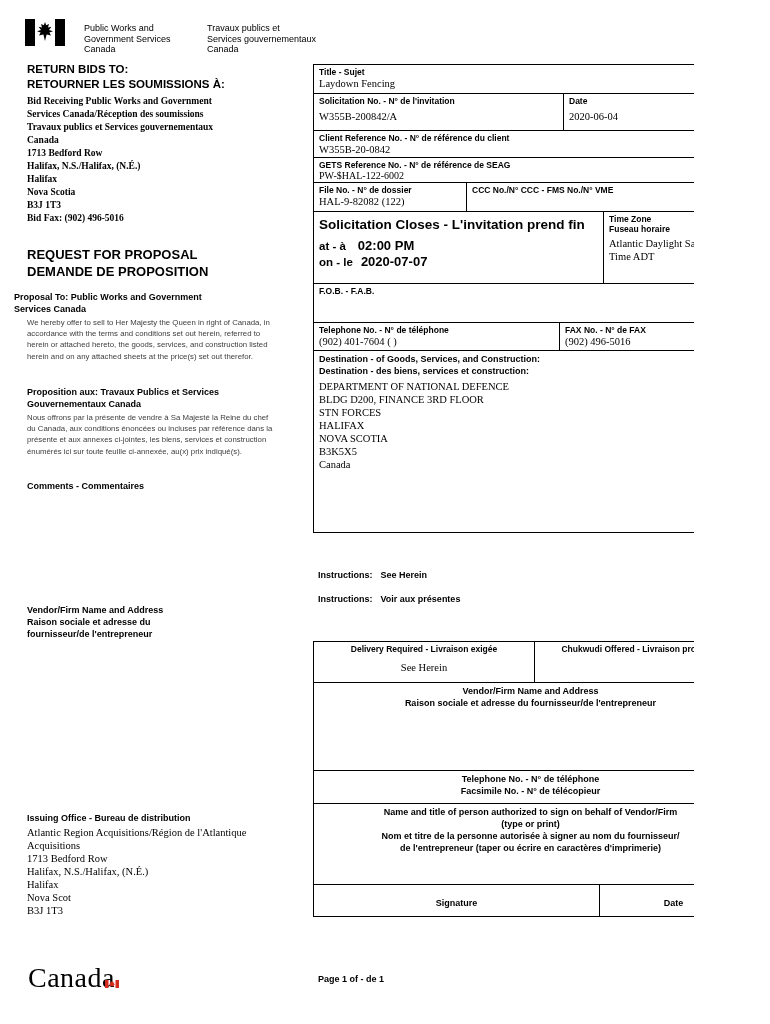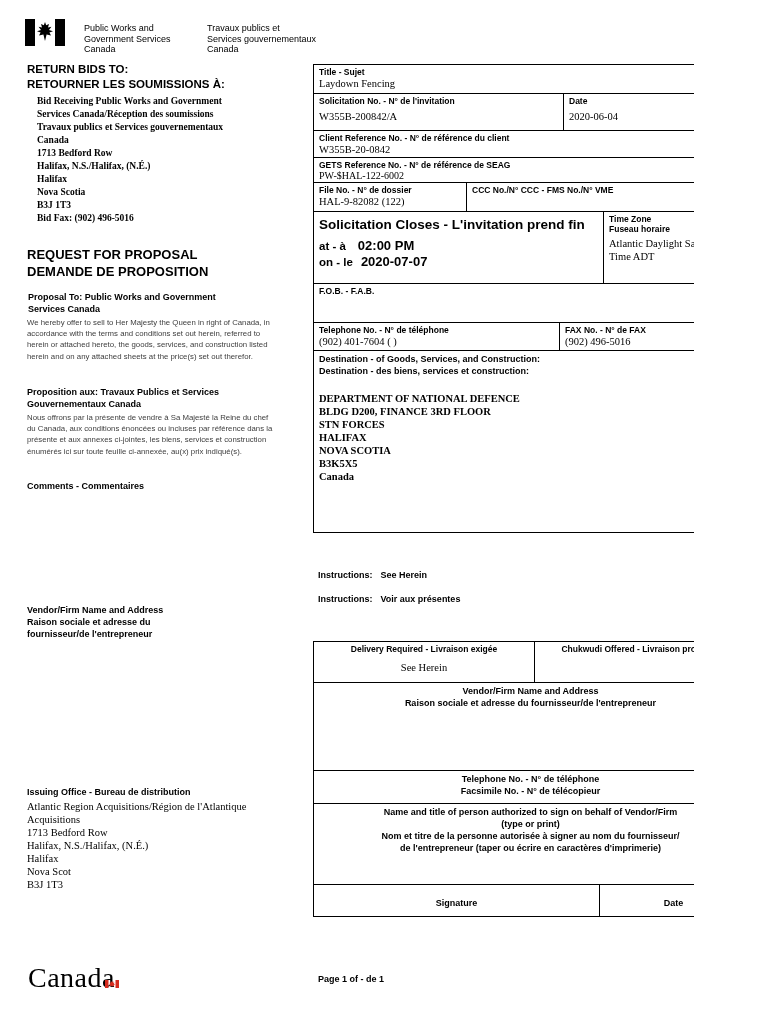--- a/index.html
+++ b/index.html
@@ -49,39 +49,39 @@
     <span>Travaux publics et</span>
     <span>Services gouvernementaux</span>
     <span>Canada</span>
   </div>
 
   <div class="abs" style="left:27px;top:62px;">
     <span class="h1">RETURN BIDS TO:</span>
     <span class="h1">RETOURNER LES SOUMISSIONS À:</span>
   </div>
 
-  <div class="abs" style="left:37px;top:95px;">
+  <div class="abs" style="left:27px;top:95px;">
     <span class="boldserif">Bid Receiving Public Works and Government</span>
     <span class="boldserif">Services Canada/Réception des soumissions</span>
     <span class="boldserif">Travaux publics et Services gouvernementaux</span>
     <span class="boldserif">Canada</span>
     <span class="boldserif">1713 Bedford Row</span>
     <span class="boldserif">Halifax, N.S./Halifax, (N.É.)</span>
     <span class="boldserif">Halifax</span>
     <span class="boldserif">Nova Scotia</span>
     <span class="boldserif">B3J 1T3</span>
     <span class="boldserif">Bid Fax: (902) 496-5016</span>
   </div>
 
   <div class="abs" style="left:27px;top:246px;">
     <span class="h2">REQUEST FOR PROPOSAL</span>
     <span class="h2">DEMANDE DE PROPOSITION</span>
   </div>
 
-  <div class="abs" style="left:28px;top:291px;">
+  <div class="abs" style="left:14px;top:291px;">
     <span class="lbl9">Proposal To:  Public Works and Government</span>
     <span class="lbl9">Services Canada</span>
   </div>
 
   <div class="abs gray" style="left:27px;top:317px;">We hereby offer to sell to Her Majesty the Queen in right of Canada, in accordance with the terms and conditions set out herein, referred to herein or attached hereto, the goods, services, and construction listed herein and on any attached sheets at the price(s) set out therefor.</div>
 
   <div class="abs" style="left:27px;top:386px;">
     <span class="lbl9">Proposition aux:  Travaux Publics et Services</span>
     <span class="lbl9">Gouvernementaux Canada</span>
   </div>
@@ -91,21 +91,21 @@
   <div class="abs lbl9" style="left:27px;top:480px;">Comments - Commentaires</div>
   <div class="abs" style="left:27px;top:494px;width:270px;height:100px;"></div>
 
   <div class="abs" style="left:27px;top:604px;">
     <span class="lbl9">Vendor/Firm Name and Address</span>
     <span class="lbl9">Raison sociale et adresse du</span>
     <span class="lbl9">fournisseur/de l'entrepreneur</span>
   </div>
   <div class="abs" style="left:27px;top:645px;width:270px;height:130px;"></div>
 
-  <div class="abs" style="left:27px;top:786px;">
+  <div class="abs" style="left:27px;top:812px;">
     <span class="lbl9">Issuing Office - Bureau de distribution</span>
     <span class="val" style="margin-top:2px;">Atlantic Region Acquisitions/Région de l'Atlantique</span>
     <span class="val">Acquisitions</span>
     <span class="val">1713 Bedford Row</span>
     <span class="val">Halifax, N.S./Halifax, (N.É.)</span>
     <span class="val">Halifax</span>
     <span class="val">Nova Scot</span>
     <span class="val">B3J 1T3</span>
   </div>
 
@@ -202,21 +202,21 @@
       <div class="cell bl" style="flex:none;width:177px;">
         <span class="lbl">FAX No. - N° de FAX</span>
         <span class="val">(902) 496-5016</span>
       </div>
     </div>
 
     <div class="frow" style="height:181px;">
       <div class="cell">
         <span class="lbl9">Destination - of Goods, Services, and Construction:</span>
         <span class="lbl9">Destination - des biens, services et construction:</span>
-        <div style="margin-top:15px;font-weight:bold;">
+        <div style="margin-top:3px;">
           <span class="val">DEPARTMENT OF NATIONAL DEFENCE</span>
           <span class="val">BLDG D200, FINANCE 3RD FLOOR</span>
           <span class="val">STN FORCES</span>
           <span class="val">HALIFAX</span>
           <span class="val">NOVA SCOTIA</span>
           <span class="val">B3K5X5</span>
           <span class="val">Canada</span>
         </div>
       </div>
     </div>

